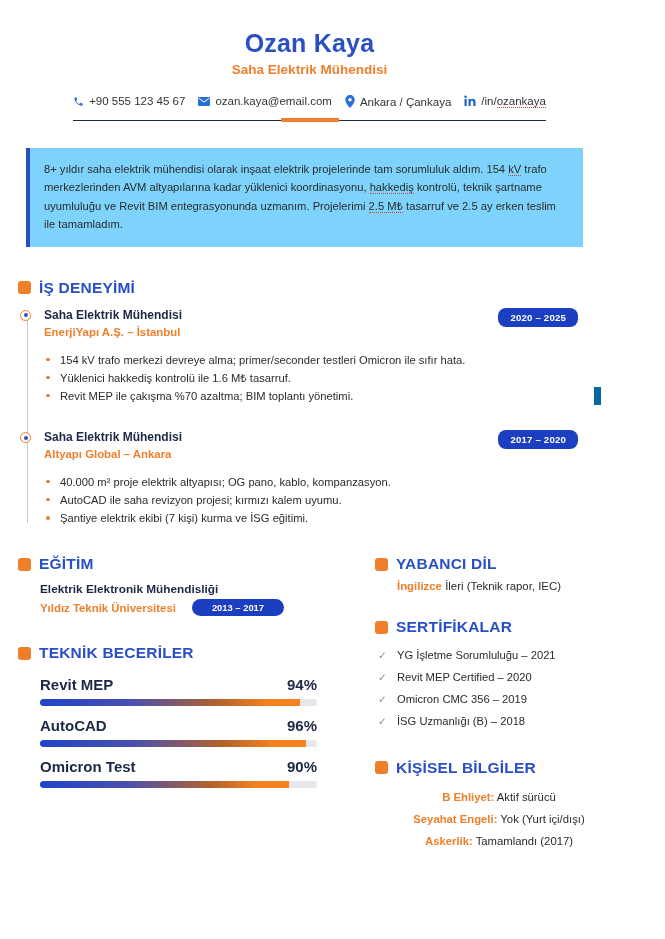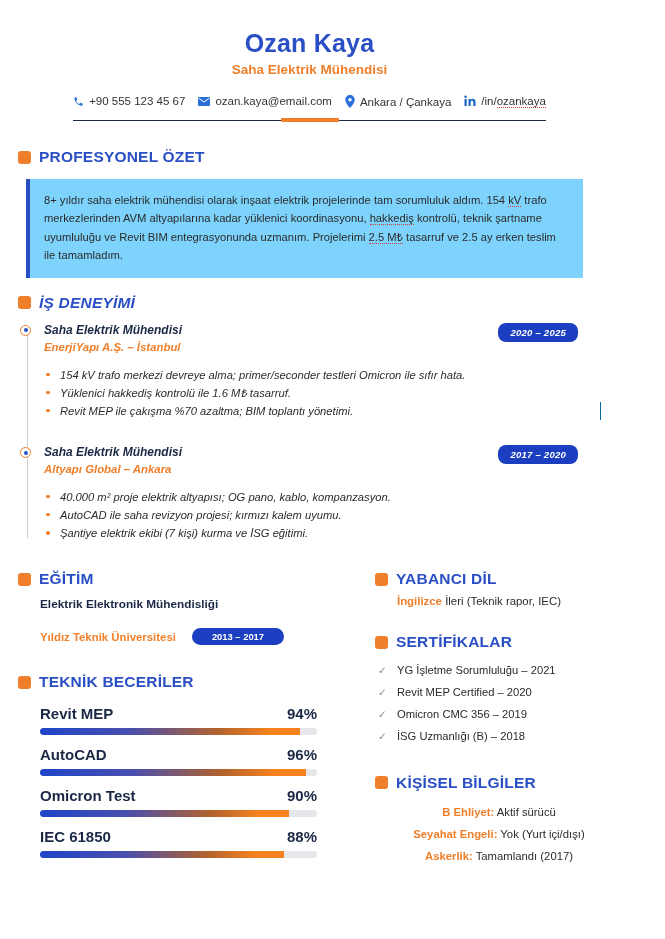--- a/index.html
+++ b/index.html
@@ -108,21 +108,21 @@
     background: #7dd3fc;
     border-left: 4px solid #2a4fc4;
     padding: 12px 14px 14px 14px;
     font-size: 11.2px;
     line-height: 1.62;
     color: #2b2b2b;
   }
   .u-red { border-bottom: 1.4px dotted #d43c3c; }
 
   
-  .exp-wrap { margin-top: 16px; font-style: italic; }
+  .exp-wrap { margin-top: 32px; }
   .timeline { position: relative; margin-top: 10px; padding-left: 26px; }
   .tl-line {
     position: absolute;
     left: 9px; top: 12px; bottom: 4px;
     width: 1px;
     background: #c9cbd1;
   }
   .job { position: relative; margin-bottom: 6px; }
   .job-marker {
     position: absolute;
@@ -177,40 +177,40 @@
     padding-left: 16px;
   }
   .bullets li::before {
     content: "";
     position: absolute;
     left: 2px; top: 7px;
     width: 3.5px; height: 3.5px;
     background: #ef7f2a;
     border-radius: 50%;
   }
-  .caret { border-right: 1px solid #0369a1; }
+  .caret { border-right: 7px solid #0369a1; }
 
   
   .cols {
     display: flex;
     margin-top: 28px;
     gap: 0;
   }
   .col-left { width: 335px; flex: 0 0 335px; padding-right: 14px; box-sizing: border-box; }
   .col-right { flex: 1 1 auto; padding-left: 22px; box-sizing: border-box; }
 
   
   .edu-block { margin-top: 8px; padding-left: 22px; position: relative; }
   .edu-degree {
     font-size: 11.8px;
     font-weight: bold;
     color: #1b2845;
     line-height: 1.45;
   }
-  .edu-row { display: flex; align-items: center; gap: 16px; margin-top: 15px; }
+  .edu-row { display: flex; align-items: center; gap: 16px; margin-top: 1px; }
   .edu-school {
     font-size: 11.4px;
     font-weight: bold;
     color: #ef7f2a;
     line-height: 1.45;
   }
   .edu-badge {
     background: #1b3fc0;
     color: #fff;
     font-size: 9.4px;
@@ -329,24 +329,20 @@
       </span>
     </div>
 
     <div class="rule-wrap">
       <div class="rule"></div>
       <div class="rule-accent"></div>
     </div>
   </div>
 
   <div class="summary-wrap">
-    <div class="sec-head">
-      <span class="sec-square"></span>
-      <span class="sec-title">PROFESYONEL ÖZET</span>
-    </div>
     <div class="summary-box"><span>8+ yıldır saha elektrik mühendisi olarak inşaat elektrik projelerinde tam sorumluluk aldım. 154 </span><span class="u-red">kV</span><span> trafo merkezlerinden AVM altyapılarına kadar yüklenici koordinasyonu, </span><span class="u-red">hakkediş</span><span> kontrolü, teknik şartname uyumluluğu ve Revit BIM entegrasyonunda uzmanım. Projelerimi </span><span class="u-red">2.5 M₺</span><span> tasarruf ve 2.5 ay erken teslim ile tamamladım.</span></div>
   </div>
 
   <div class="exp-wrap">
     <div class="sec-head">
       <span class="sec-square"></span>
       <span class="sec-title">İŞ DENEYİMİ</span>
     </div>
 
     <div class="timeline">
@@ -430,29 +426,20 @@
           </div>
           <div class="skill">
             <div class="skill-row">
               <span>Omicron Test</span>
               <span>90%</span>
             </div>
             <div class="skill-track">
               <div class="skill-fill" style="width: 90%;"></div>
             </div>
           </div>
-          <div class="skill">
-            <div class="skill-row">
-              <span>IEC 61850</span>
-              <span>88%</span>
-            </div>
-            <div class="skill-track">
-              <div class="skill-fill" style="width: 88%;"></div>
-            </div>
-          </div>
         </div>
       </div>
 
     </div>
 
     <div class="col-right">
 
       <div class="rsec rsec-gap-lang">
         <div class="sec-head">
           <span class="sec-square"></span>

